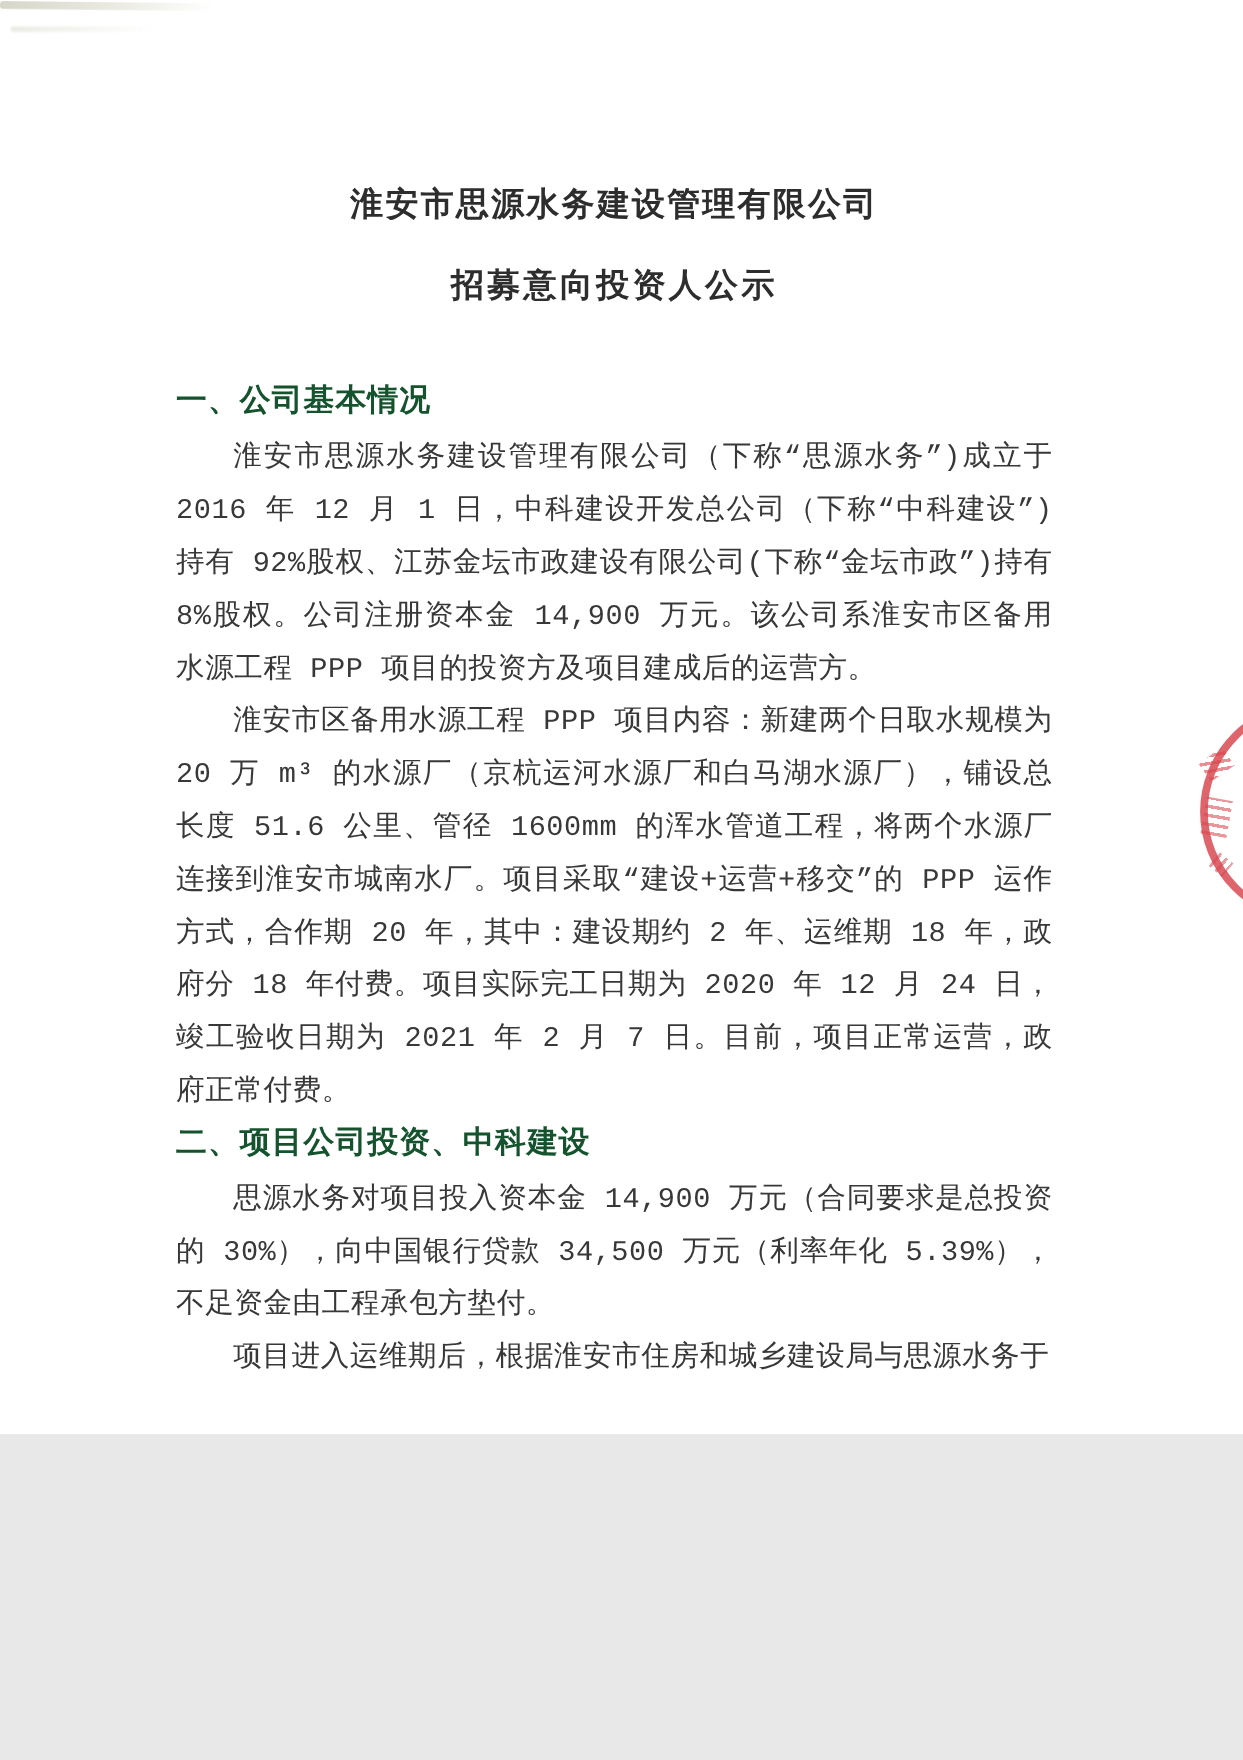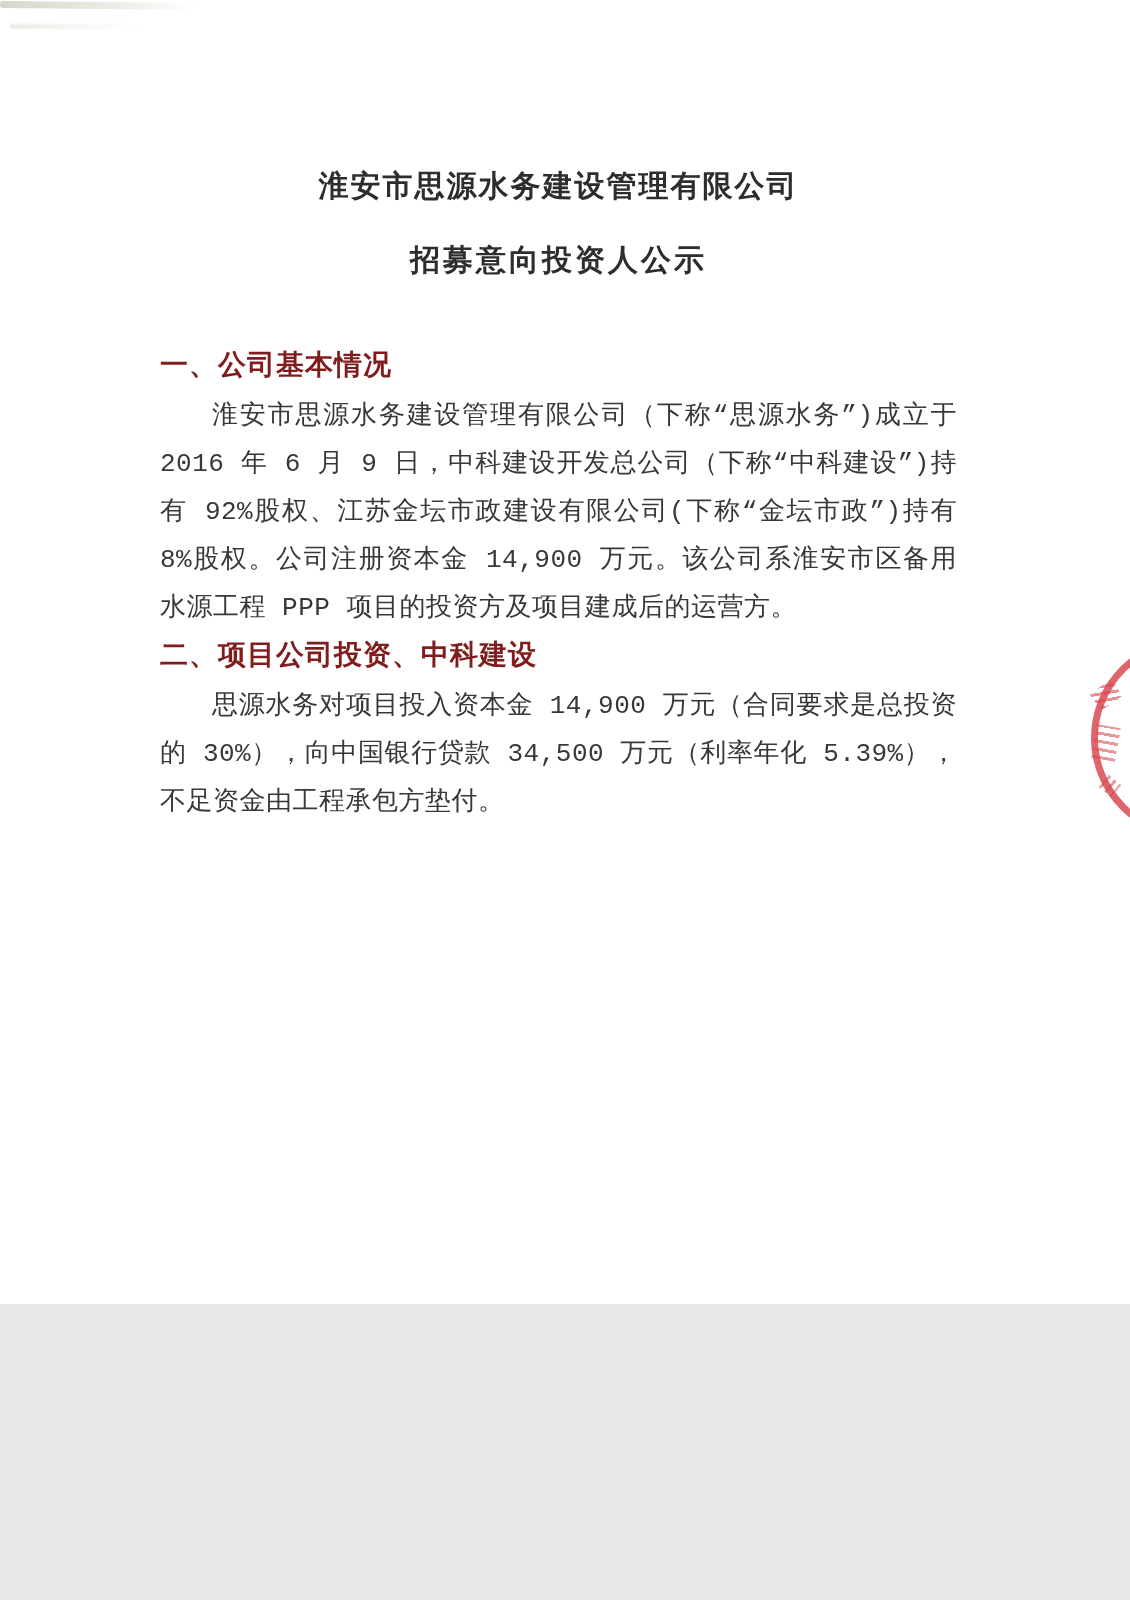--- a/index.html
+++ b/index.html
@@ -37,21 +37,21 @@
   }
   .title-1 { top: 168px; font-size: 30px; line-height: 40px; letter-spacing: 2px; }
   .title-2 { top: 242px; font-size: 30px; line-height: 40px; letter-spacing: 3px; }
 
   
   .content {
     position: absolute; left: 160px; top: 342px; width: 797px;
     font-size: 26px; line-height: 48px;
   }
   .sec-heading {
-    margin: 0; font-size: 28px; font-weight: bold; color: #7f1d1d;
+    margin: 0; font-size: 28px; font-weight: bold; color: #14532d;
     line-height: 50px; letter-spacing: 1px;
   }
   .content p {
     margin: 0;
     text-align: justify;
     text-justify: inter-ideograph;
     text-indent: 2em;
     letter-spacing: 0.5px;
   }
 
@@ -78,28 +78,30 @@
   <div class="smudge-b"></div>
 
   <div class="title-line title-1">淮安市思源水务建设管理有限公司</div>
 
   <div class="title-line title-2">招募意向投资人公示</div>
 
   <div class="content">
 
     <h3 class="sec-heading">一、公司基本情况</h3>
 
-    <p>淮安市思源水务建设管理有限公司（下称“思源水务”)成立于 2016 年 6 月 9 日，中科建设开发总公司（下称“中科建设”)持有 92%股权、江苏金坛市政建设有限公司(下称“金坛市政”)持有 8%股权。公司注册资本金 14,900 万元。该公司系淮安市区备用水源工程 PPP 项目的投资方及项目建成后的运营方。</p>
+    <p>淮安市思源水务建设管理有限公司（下称“思源水务”)成立于 2016 年 12 月 1 日，中科建设开发总公司（下称“中科建设”)持有 92%股权、江苏金坛市政建设有限公司(下称“金坛市政”)持有 8%股权。公司注册资本金 14,900 万元。该公司系淮安市区备用水源工程 PPP 项目的投资方及项目建成后的运营方。</p>
 
+    <p>淮安市区备用水源工程 PPP 项目内容：新建两个日取水规模为 20 万 m³ 的水源厂（京杭运河水源厂和白马湖水源厂），铺设总长度 51.6 公里、管径 1600mm 的浑水管道工程，将两个水源厂连接到淮安市城南水厂。项目采取“建设+运营+移交”的 PPP 运作方式，合作期 20 年，其中：建设期约 2 年、运维期 18 年，政府分 18 年付费。项目实际完工日期为 2020 年 12 月 24 日，竣工验收日期为 2021 年 2 月 7 日。目前，项目正常运营，政府正常付费。</p>
 
     <h3 class="sec-heading">二、项目公司投资、中科建设</h3>
 
 
     <p>思源水务对项目投入资本金 14,900 万元（合同要求是总投资的 30%），向中国银行贷款 34,500 万元（利率年化 5.39%），不足资金由工程承包方垫付。</p>
 
+    <p>项目进入运维期后，根据淮安市住房和城乡建设局与思源水务于</p>
 
   </div>
 
   <div class="seal-ring"></div>
   <div class="seal-frag sf1"></div>
   <div class="seal-frag sf2"></div>
   <div class="seal-frag sf3"></div>
 
 </div>
 

